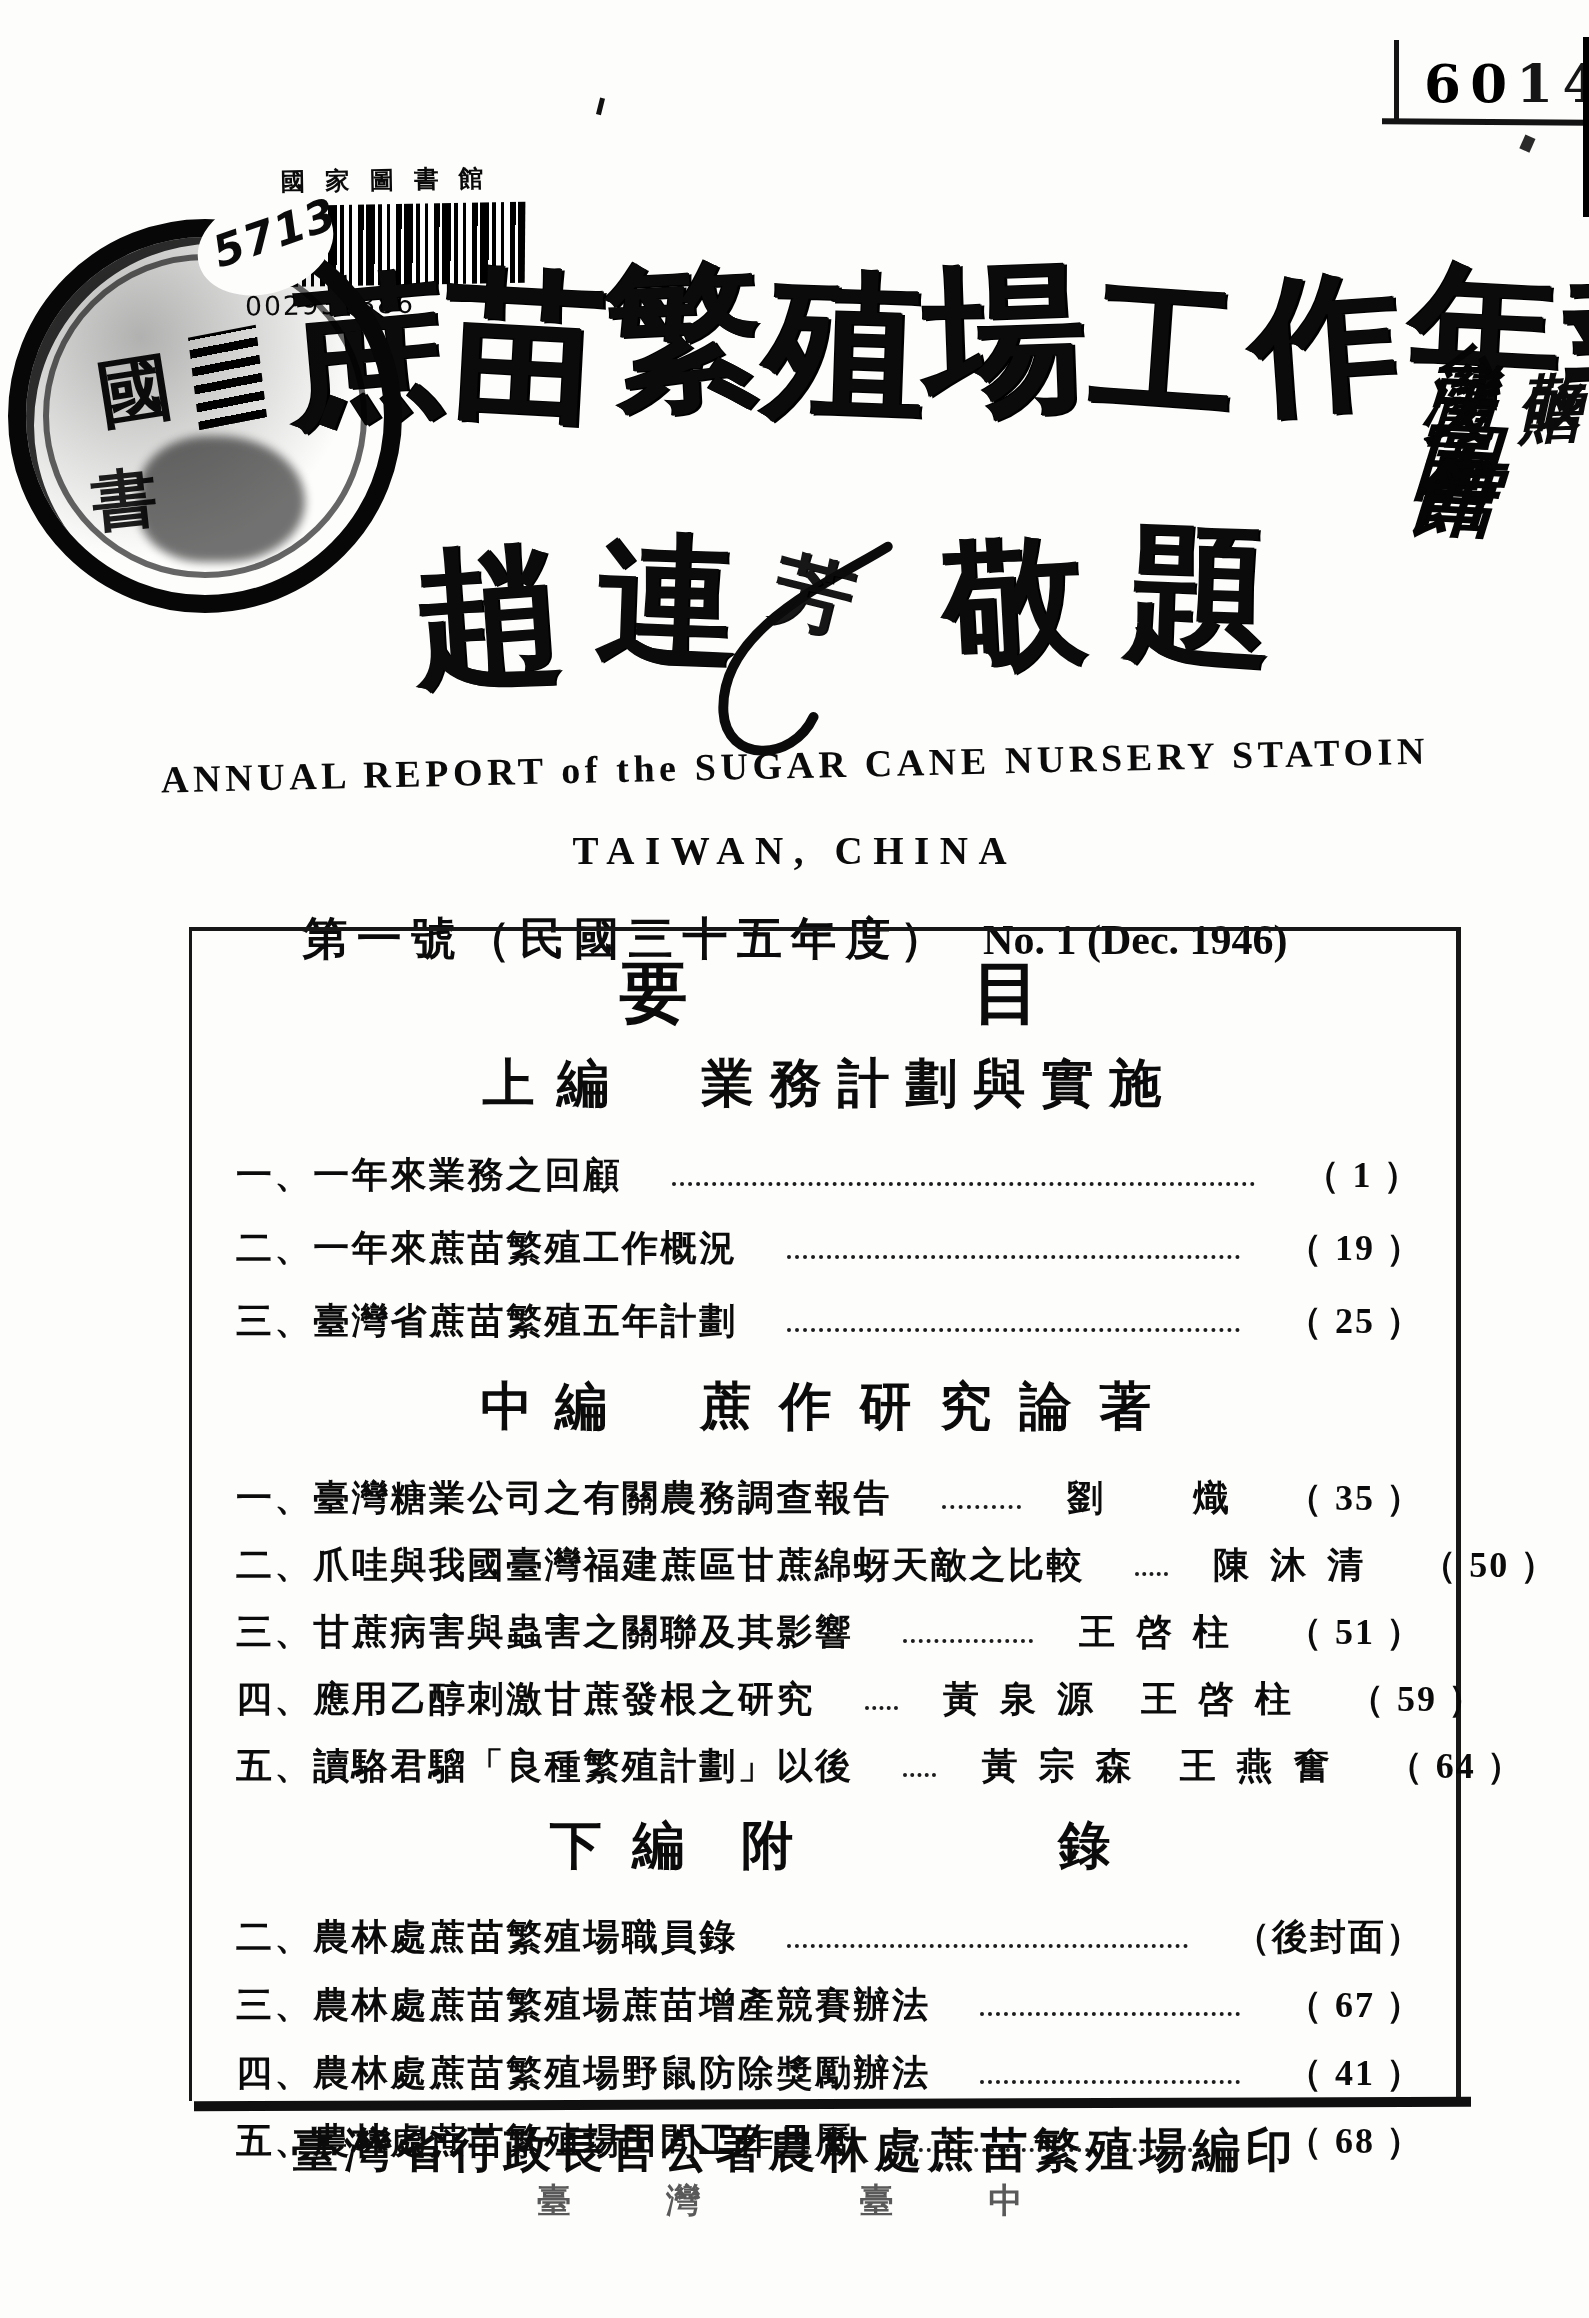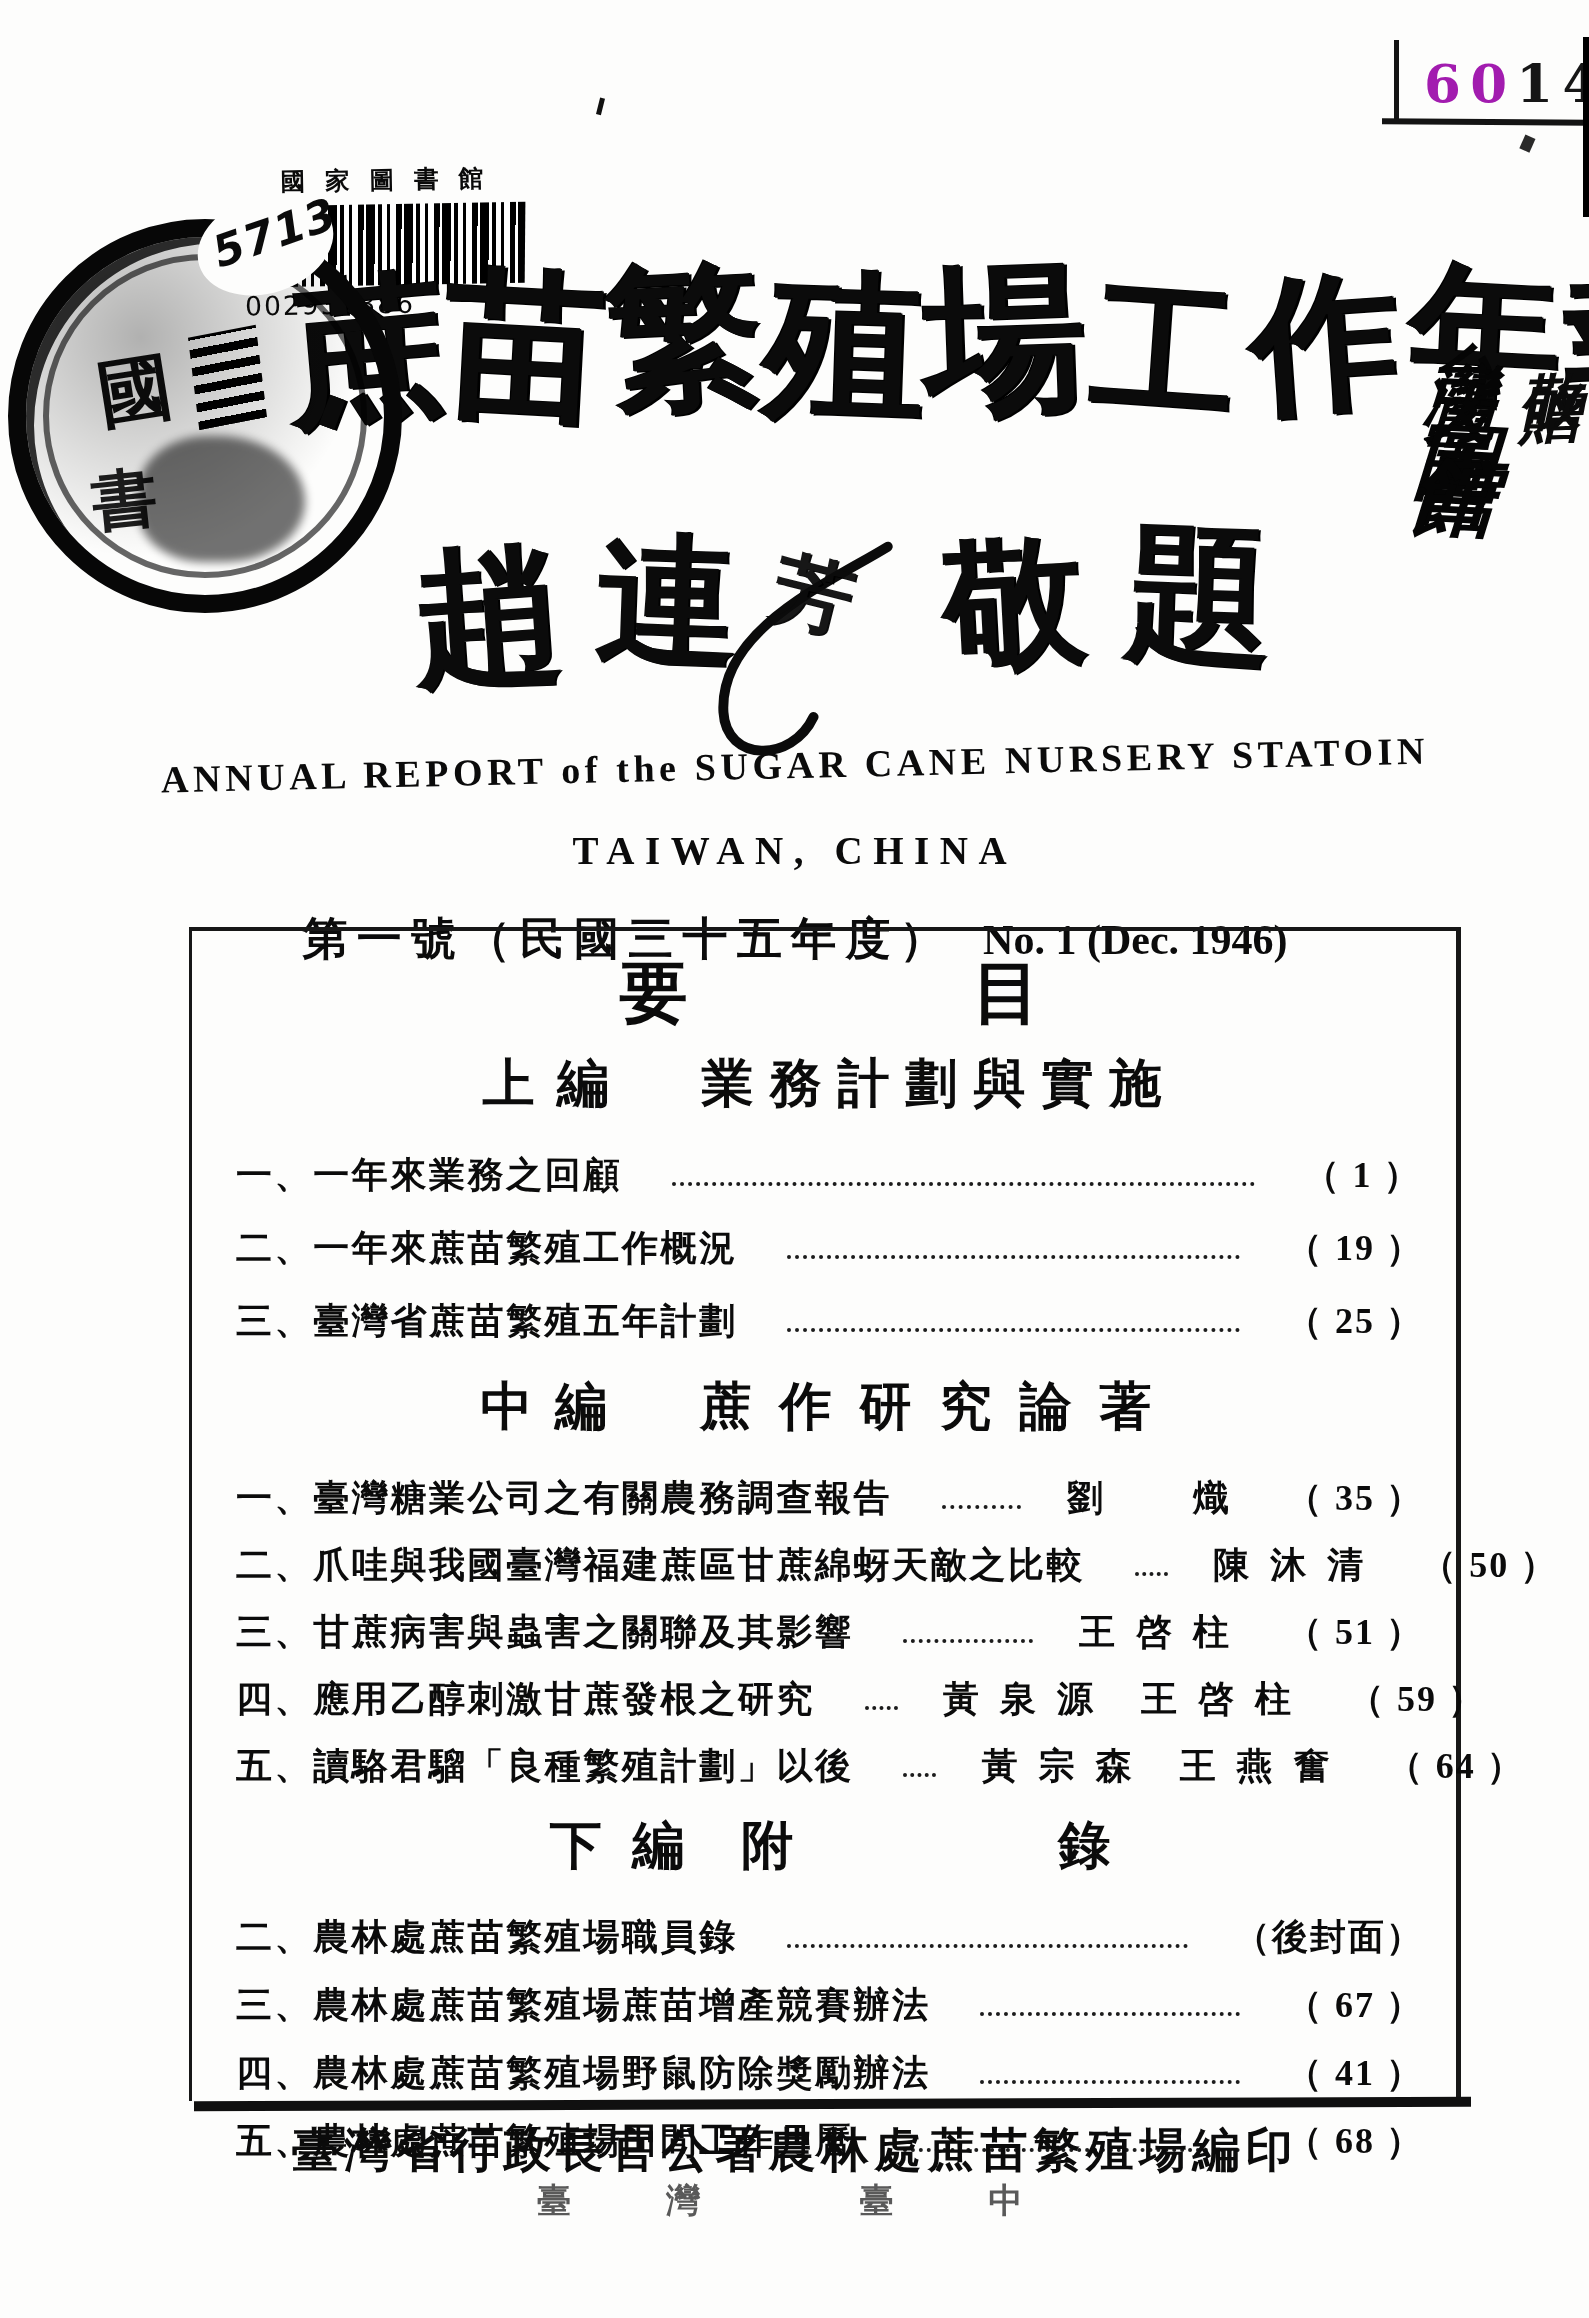--- a/index.html
+++ b/index.html
@@ -4,21 +4,21 @@
 <style>
   html,body{margin:0;padding:0;background:#ffffff;}
   .page{position:relative;width:1590px;height:2319px;background:#fdfdfc;overflow:hidden;
         font-family:"Liberation Serif", serif;color:#0b0b0b;}
 
   
   .corner-left-bar{position:absolute;left:1394px;top:40px;width:4.6px;height:82px;background:#141414;}
   .corner-bottom-bar{position:absolute;left:1382px;top:119px;width:209px;height:6px;background:#141414;transform:rotate(.4deg);}
   .corner-num{position:absolute;left:1424px;top:52px;font-size:53px;font-weight:bold;
               font-family:"DejaVu Serif", serif;letter-spacing:9.3px;display:flex;}
-  .corner-num .faint{color:#a21caf;}
+  .corner-num .faint{color:#000000;}
   .corner-num .dark{color:#161616;}
   .corner-tick{position:absolute;left:1522px;top:136px;width:10.6px;height:14.6px;background:#2a2a2a;transform:rotate(24deg);}
   .edge-bar{position:absolute;left:1583px;top:37px;width:6.6px;height:180px;background:#000;}
 
   
   .sticker{position:absolute;left:244px;top:163px;width:298px;background:transparent;transform:rotate(-1deg);}
   .lib-name{font-size:24.5px;font-weight:bold;letter-spacing:20px;text-align:center;white-space:nowrap;color:#0a0a0a;}
   .barcode{margin-top:8px;width:281px;height:81px;transform:skewX(-1.5deg);
     background:repeating-linear-gradient(90deg,#000 0 5.3px,#fff 5.3px 8px,#000 8px 16.6px,#fff 16.6px 20px,#000 20px 24px,#fff 24px 29px,#000 29px 32px,#fff 32px 38px);}
   .barcode-digits{margin-top:2.6px;font-family:"DejaVu Sans", sans-serif;font-size:26.5px;letter-spacing:2px;color:#0a0a0a;}

